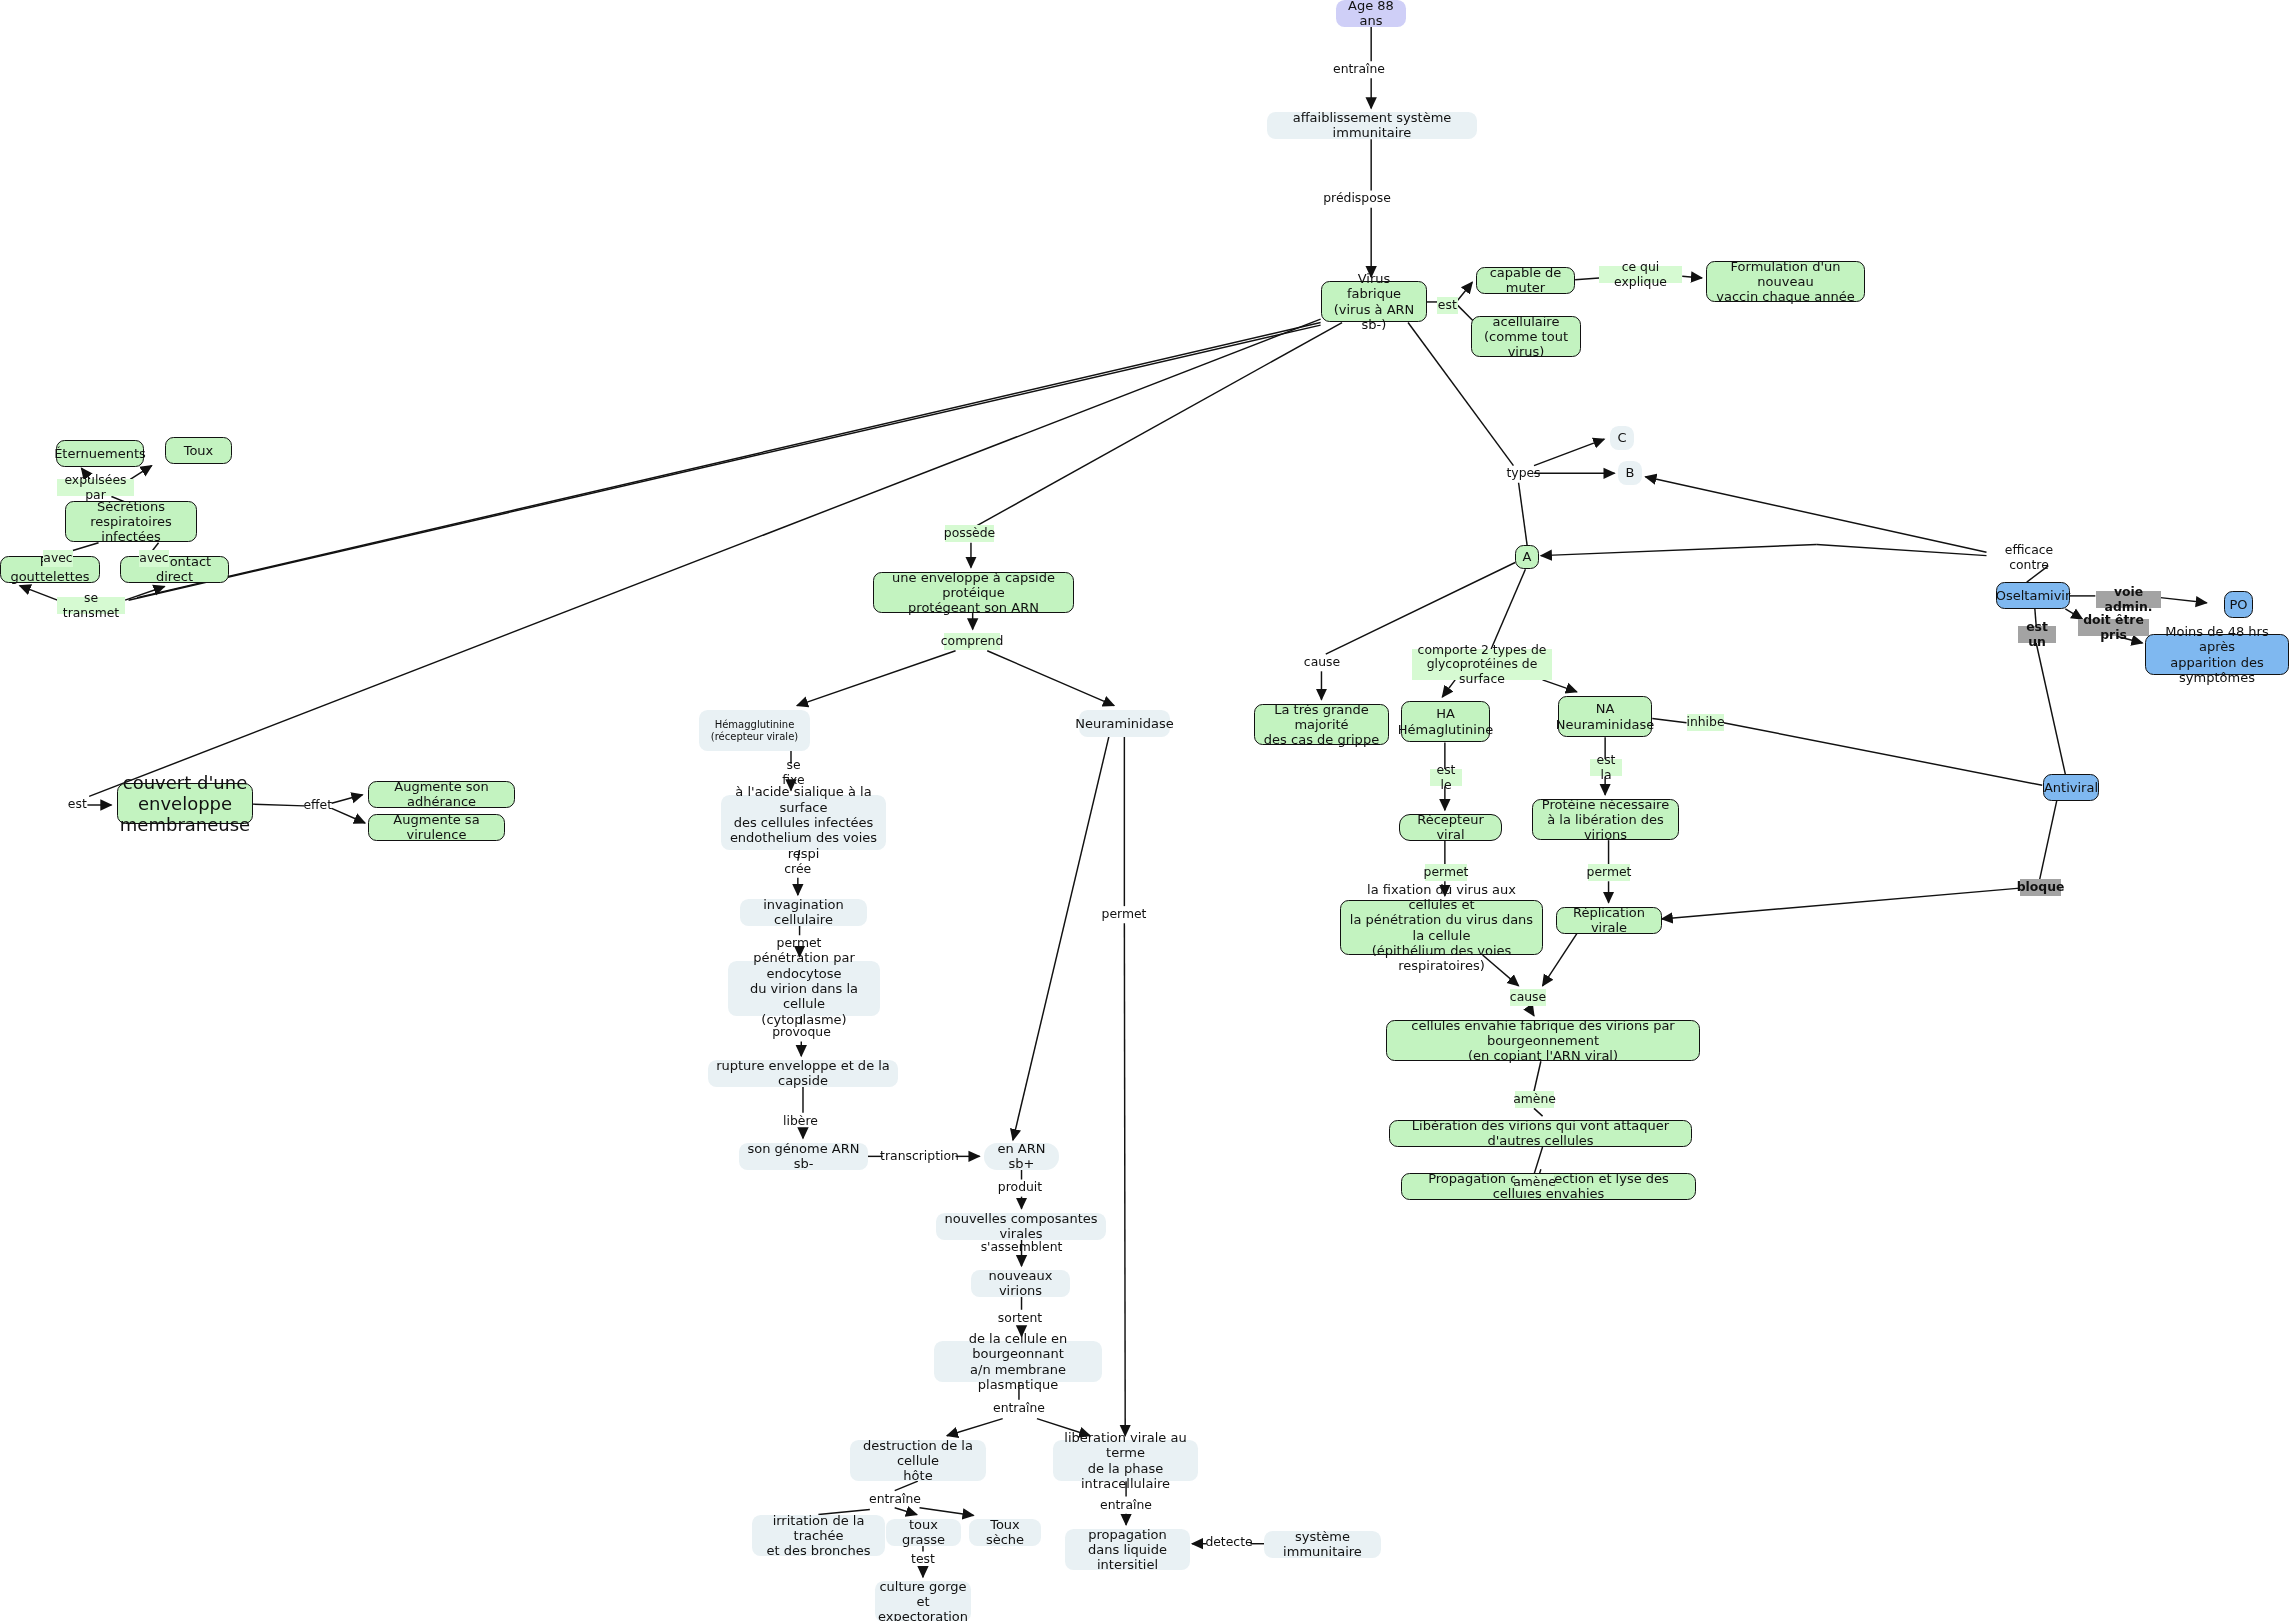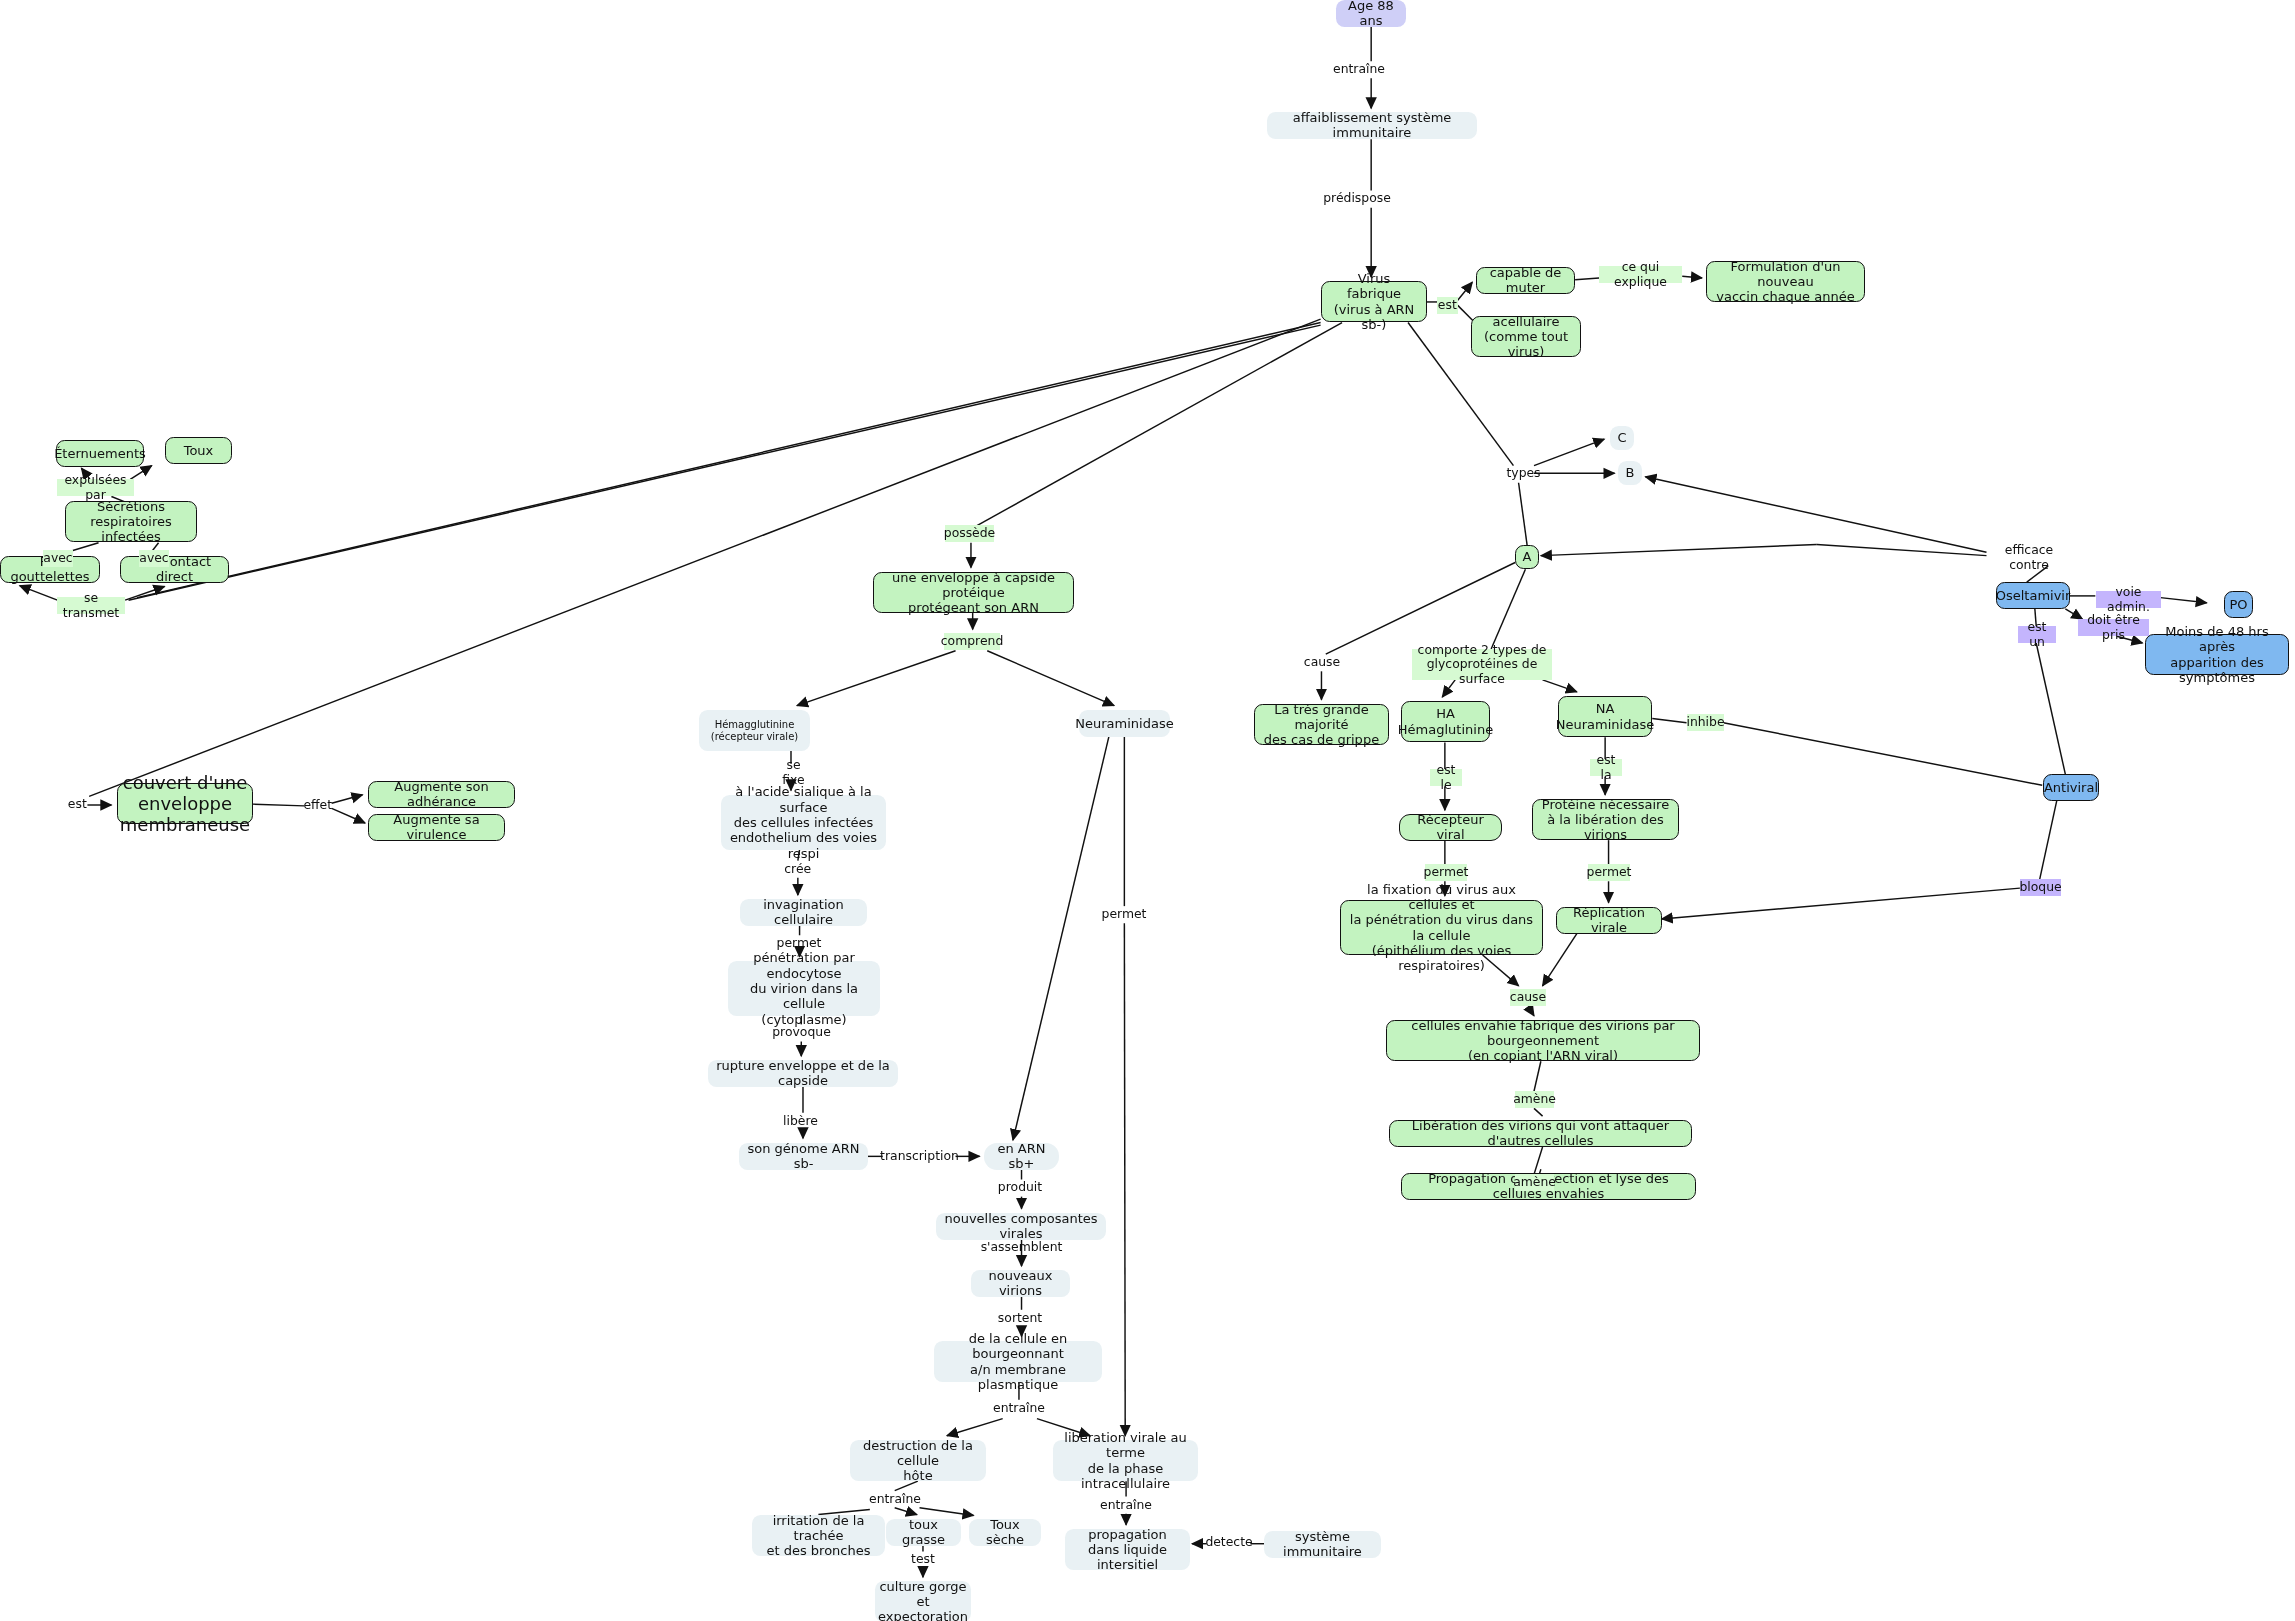--- a/index.html
+++ b/index.html
@@ -33,21 +33,21 @@
     font-size:12.4px;
     color:#111;
     white-space:pre-line;
     text-align:center;
     line-height:1.18;
     padding:0 1.7px;
     box-sizing:border-box;
     display:flex;align-items:center;justify-content:center;
   }
   .l-green{ background:#d6fad2; }
-  .l-blue{ background:#c4b5fd; }
+  .l-blue{ background:#a3a3a3;font-weight:bold; }
   .l-none{ background:transparent; }
 </style>
 </head>
 <body>
 
 <div id="canvas">
 
   <svg id="edges" viewBox="0 0 2678 1892">
     <defs>
       <marker id="ah" markerWidth="9" markerHeight="9" refX="7.6" refY="4.5" orient="auto" markerUnits="strokeWidth">

